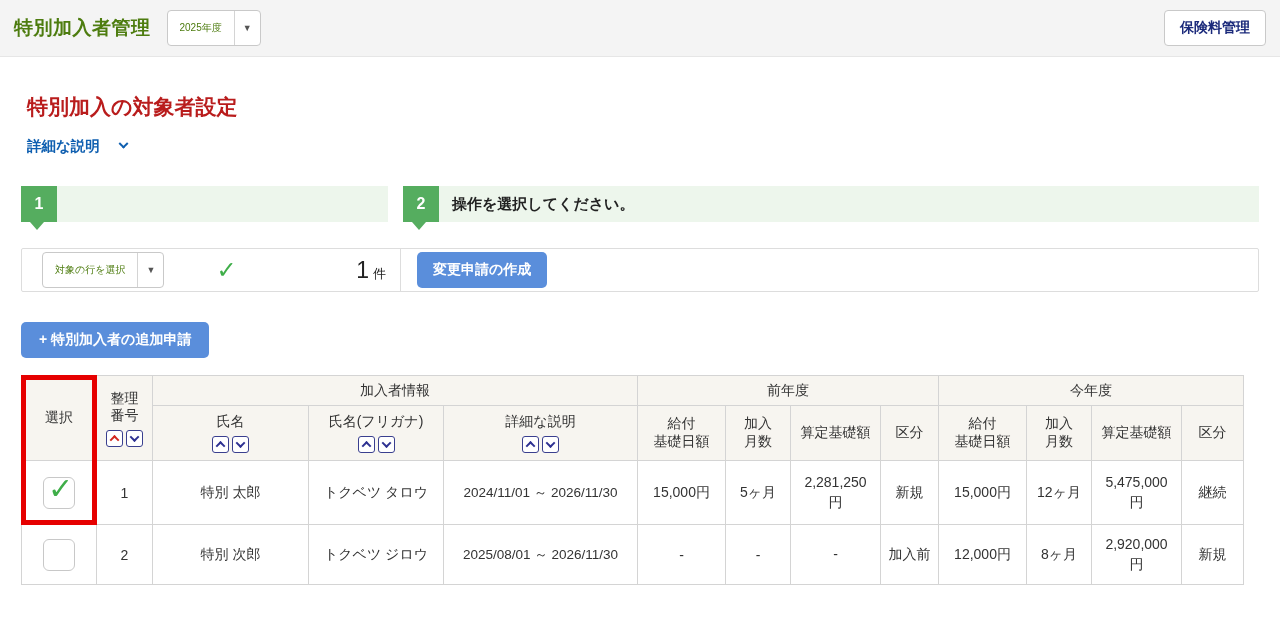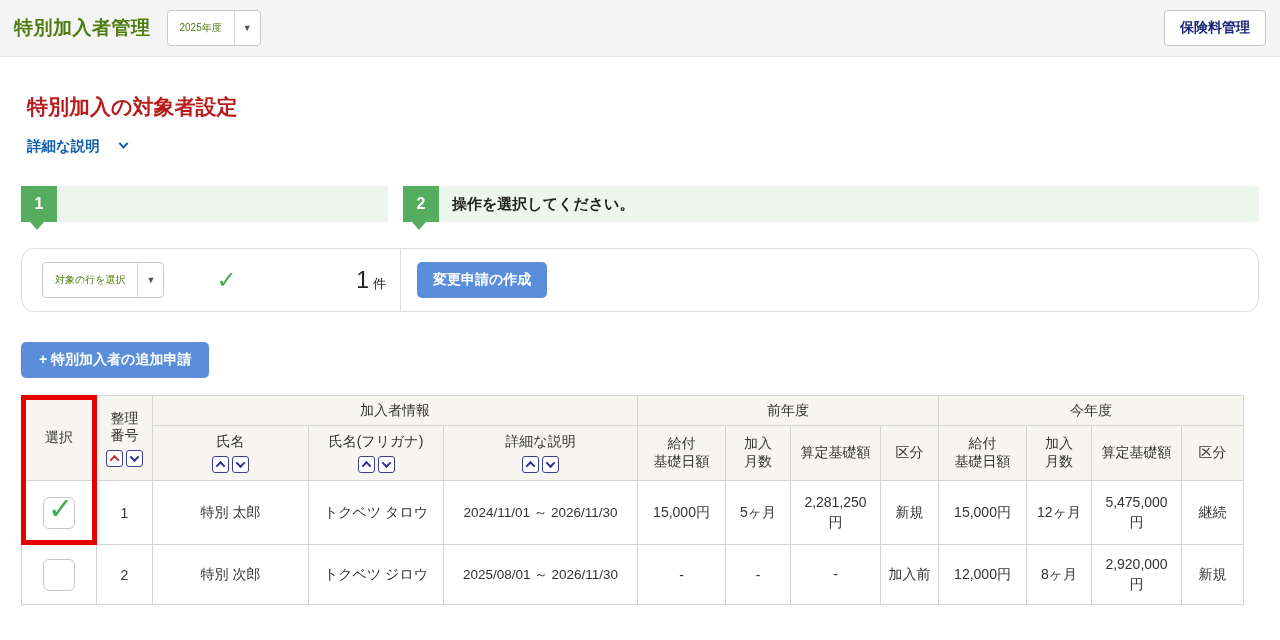--- a/index.html
+++ b/index.html
@@ -131,23 +131,23 @@
   .step-label {
     margin-left: 13px;
     font-size: 15px;
     font-weight: bold;
     color: #222;
   }
   
   .toolbar {
     margin-top: 26px;
     border: 1px solid #ddd;
-    border-radius: 13px;
+    border-radius: 2px;
     background: #fff;
-    height: 64px;
+    height: 44px;
     display: flex;
     align-items: stretch;
   }
   .toolbar-left {
     width: 379px;
     display: flex;
     align-items: center;
     padding-left: 20px;
     border-right: 1px solid #ddd;
   }

